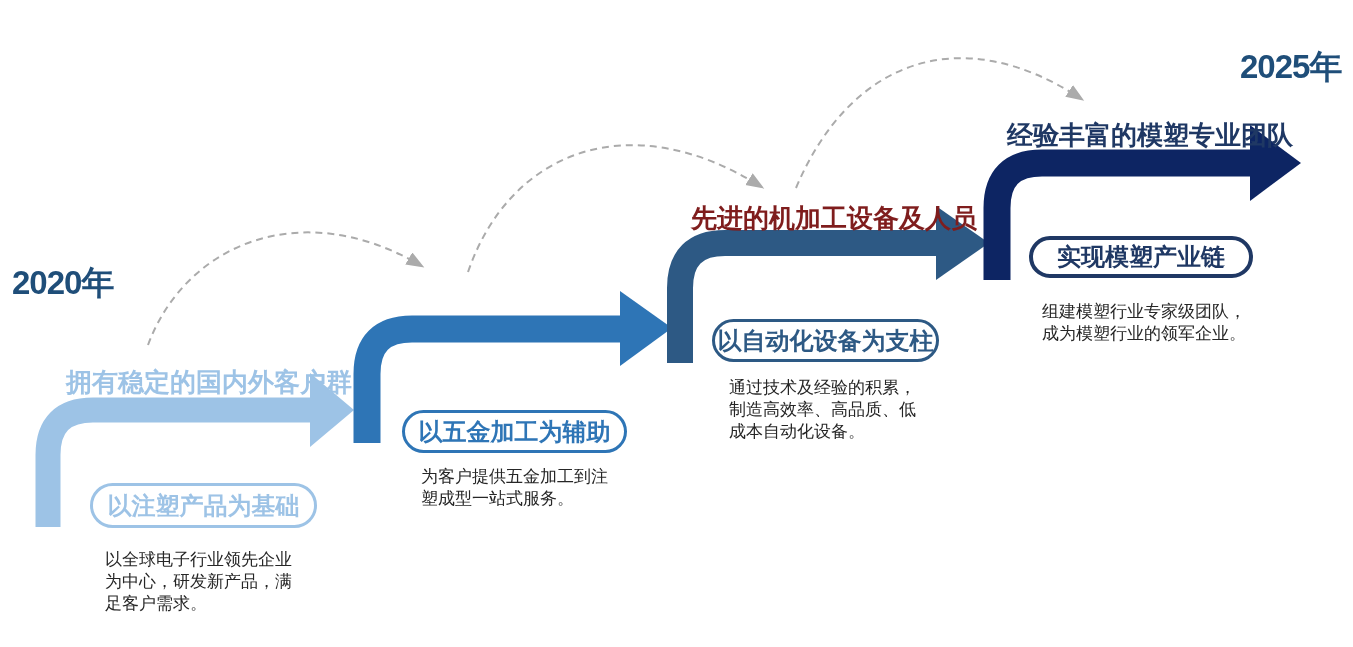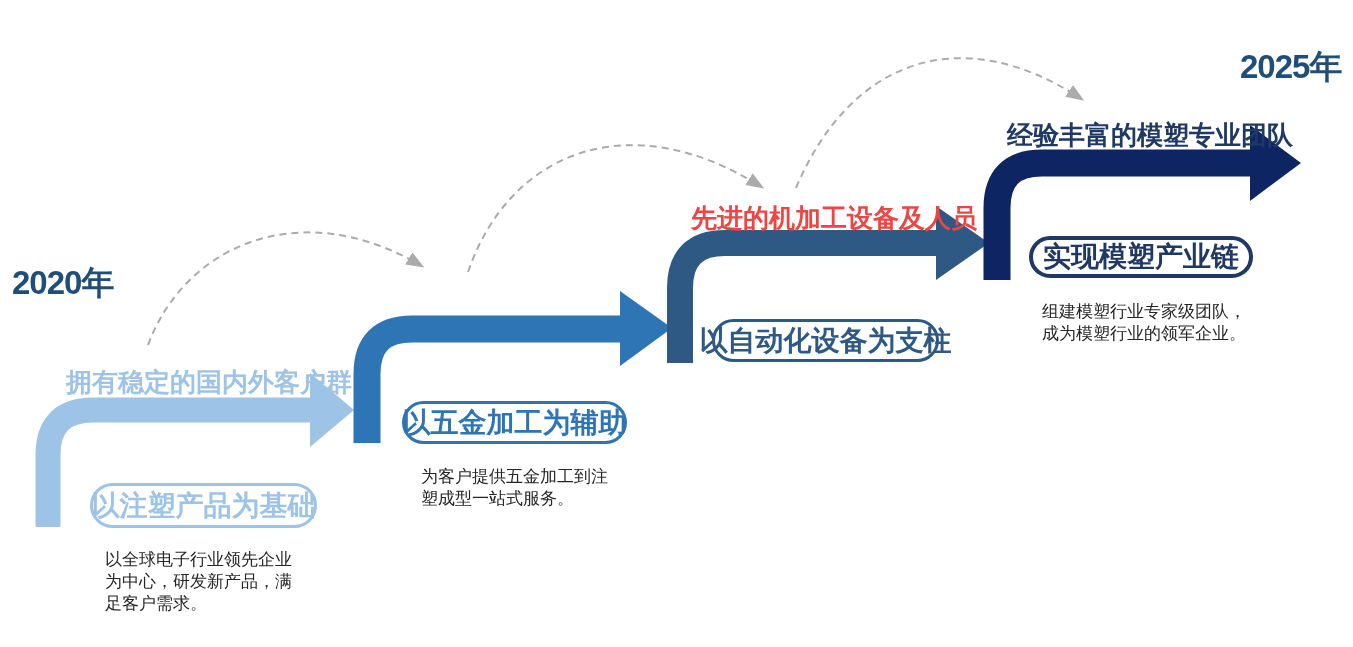--- a/index.html
+++ b/index.html
@@ -33,36 +33,36 @@
   .year-left  { left: 12px;   top: 261px; }
   .year-right { left: 1240px; top: 45px;  }
 
   .heading {
     font-weight: bold;
     font-size: 26px;
     white-space: nowrap;
   }
   .h1 { left: 66px;   top: 365px; color: #9DC3E6; }
   .h2 { left: 377px;  top: 283px; color: #2E75B6; }
-  .h3 { left: 691px;  top: 201px; color: #ef4444; }
+  .h3 { left: 691px;  top: 201px; color: #7f1d1d; }
   .h4 { left: 1007px; top: 118px; color: #1F3864; }
 
   .pill {
     box-sizing: border-box;
     border-radius: 999px;
     display: flex;
     align-items: center;
     justify-content: center;
     font-weight: bold;
-    font-size: 28px;
+    font-size: 24px;
     background: #FFFFFF;
     white-space: nowrap;
   }
   .p1 { left: 90px;   top: 483px; width: 227px; height: 45px; border: 3px solid #9DC3E6; color: #9DC3E6; }
-  .p2 { left: 402px;  top: 401px; width: 225px; height: 43px; border: 3px solid #2E75B6; color: #2E75B6; }
+  .p2 { left: 402px;  top: 410px; width: 225px; height: 43px; border: 3px solid #2E75B6; color: #2E75B6; }
   .p3 { left: 712px;  top: 319px; width: 227px; height: 43px; border: 3px solid #2D5984; color: #2D5984; }
   .p4 { left: 1029px; top: 236px; width: 224px; height: 42px; border: 4px solid #1F3864; color: #1F3864; }
 
   .desc {
     font-size: 17px;
     line-height: 22px;
     color: #262626;
     word-break: break-all;
     font-family: Liberation Serif, serif;
   }
@@ -119,20 +119,21 @@
 
   <div class="txt pill p2">
     <span>以五金加工为辅助</span>
   </div>
   <div class="txt desc d2">为客户提供五金加工到注塑成型一站式服务。</div>
 
   <div class="txt heading h3">先进的机加工设备及人员</div>
   <div class="txt pill p3">
     <span>以自动化设备为支柱</span>
   </div>
+  <div class="txt desc d3">通过技术及经验的积累，制造高效率、高品质、低成本自动化设备。</div>
 
   <div class="txt heading h4">经验丰富的模塑专业团队</div>
   <div class="txt pill p4">
     <span>实现模塑产业链</span>
   </div>
   <div class="txt desc d4">组建模塑行业专家级团队，成为模塑行业的领军企业。</div>
 
 </div>
 
 </body></html>

